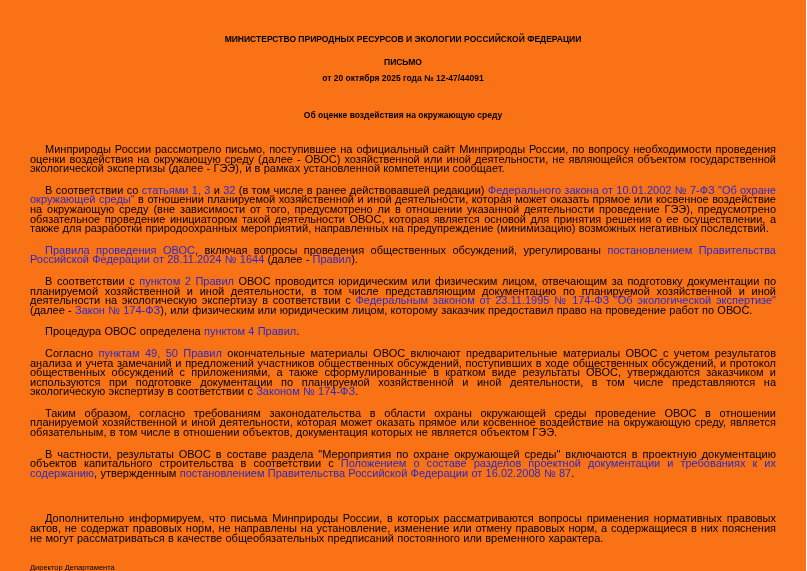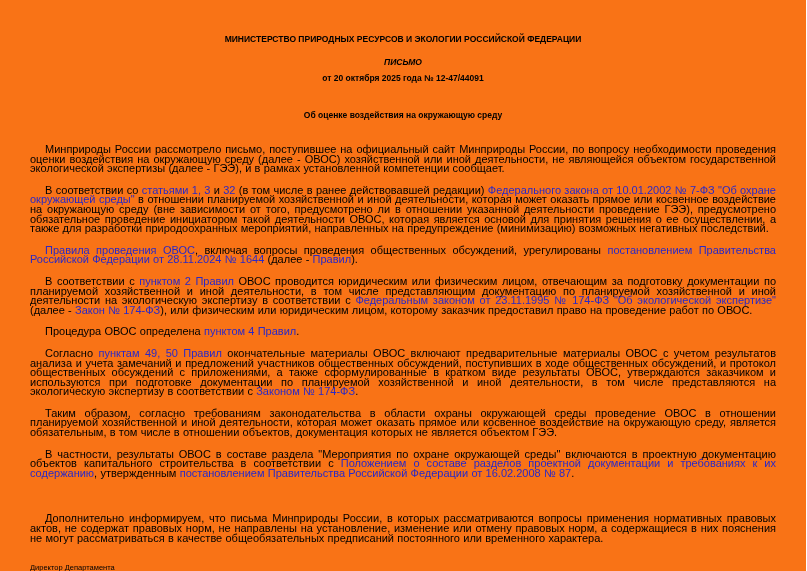--- a/index.html
+++ b/index.html
@@ -19,21 +19,21 @@
     overflow: hidden;
   }
   .hdr {
     text-align: center;
     font-weight: bold;
     font-size: 8.5px;
     line-height: 10px;
     color: #000000;
   }
   .hdr-ministry   { margin: 0 0 13px 0; }
-  .hdr-doctype    { margin: 0 0 6px 0; font-style: italic; }
+  .hdr-doctype    { margin: 0 0 6px 0; }
   .hdr-datenum    { margin: 0 0 27px 0; }
   .hdr-subject    { margin: 0 0 25px 0; }
   .letter-body {
     font-size: 11px;
     line-height: 9.6px;
   }
   .para {
     margin: 0 0 12px 0;
     text-align: justify;
     text-indent: 15px;

